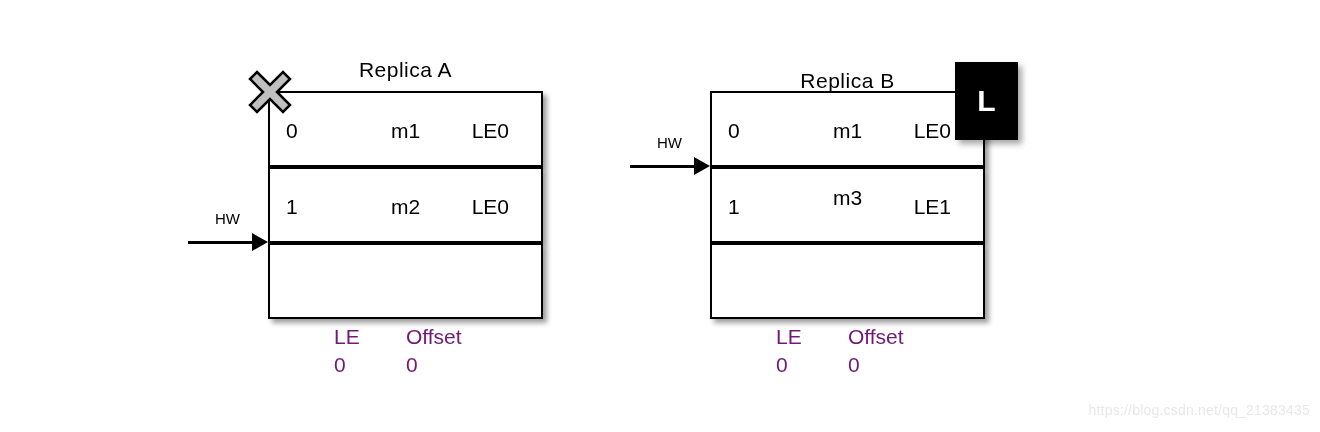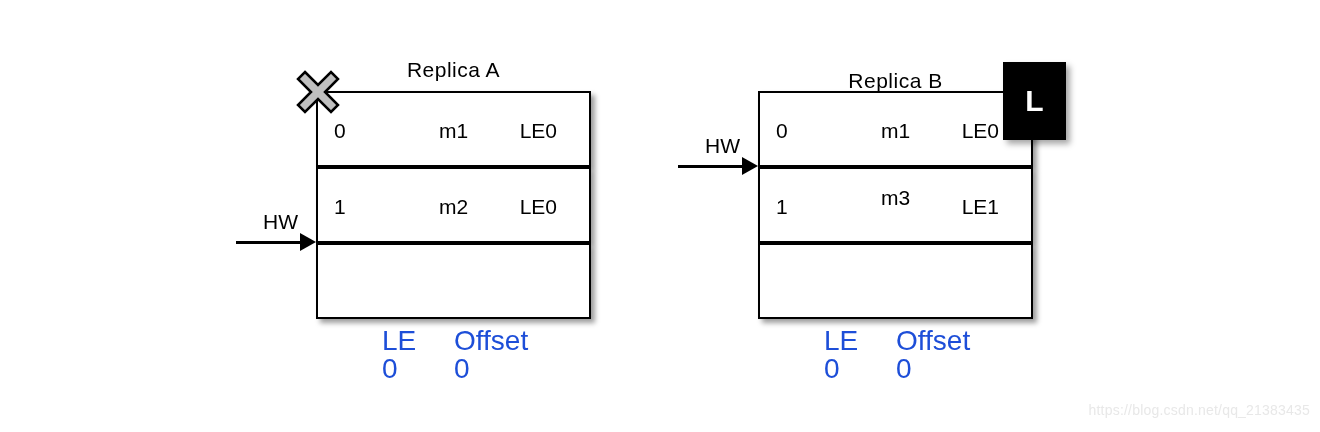--- a/index.html
+++ b/index.html
@@ -12,21 +12,20 @@
   }
   #canvas {
     position: relative;
     width: 1320px;
     height: 432px;
     background: #ffffff;
     overflow: hidden;
   }
   .replica {
     position: absolute;
-    margin-left: 48px;
   }
   .replica-title {
     position: absolute;
     font-size: 21px;
     color: #000000;
     white-space: nowrap;
     letter-spacing: 0.5px;
   }
   .log-stack {
     position: absolute;
@@ -46,41 +45,41 @@
     white-space: nowrap;
   }
   .cell-offset { left: 16px; }
   .cell-msg    { left: 50%; transform: translateX(-50%); }
   .cell-le     { right: 32px; }
   .hw-group {
     position: absolute;
   }
   .hw-label {
     position: absolute;
-    font-size: 21px;
+    font-size: 15px;
     color: #000000;
     white-space: nowrap;
   }
   .hw-line {
     position: absolute;
     height: 2.5px;
     background: #000000;
   }
   .hw-head {
     position: absolute;
     width: 0;
     height: 0;
     border-top: 9px solid transparent;
     border-bottom: 9px solid transparent;
     border-left: 16px solid #000000;
   }
   .footer-legend {
     position: absolute;
-    font-size: 28px;
-    color: #1d4ed8;
+    font-size: 21px;
+    color: #701a75;
     white-space: nowrap;
   }
   .legend-le-label   { left: 0; }
   .legend-off-label  { left: 72px; }
   .x-mark {
     position: absolute;
     width: 44px;
     height: 44px;
   }
   .leader-badge {

